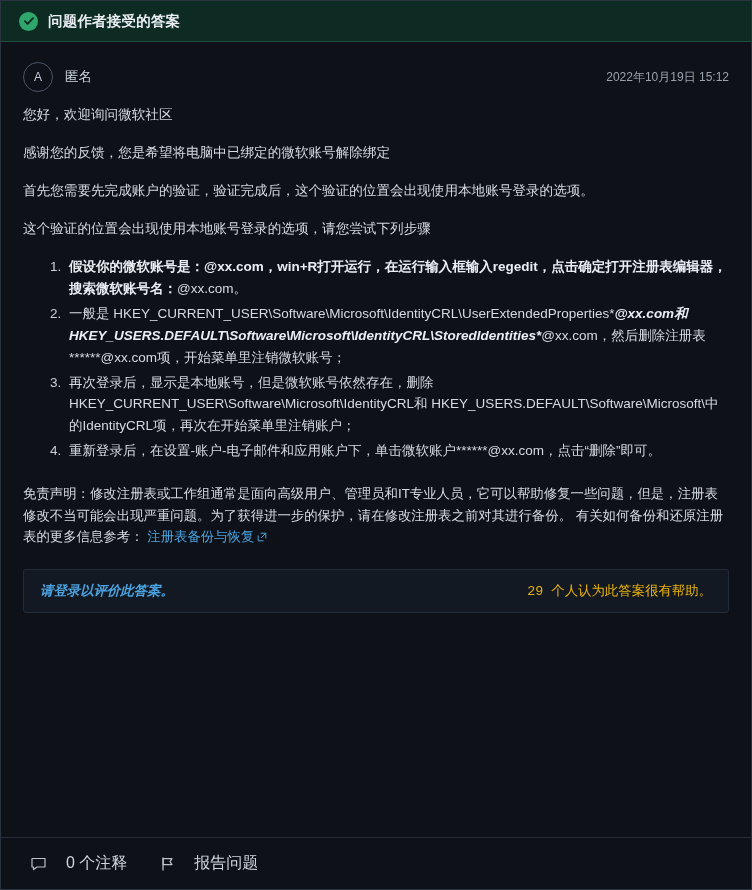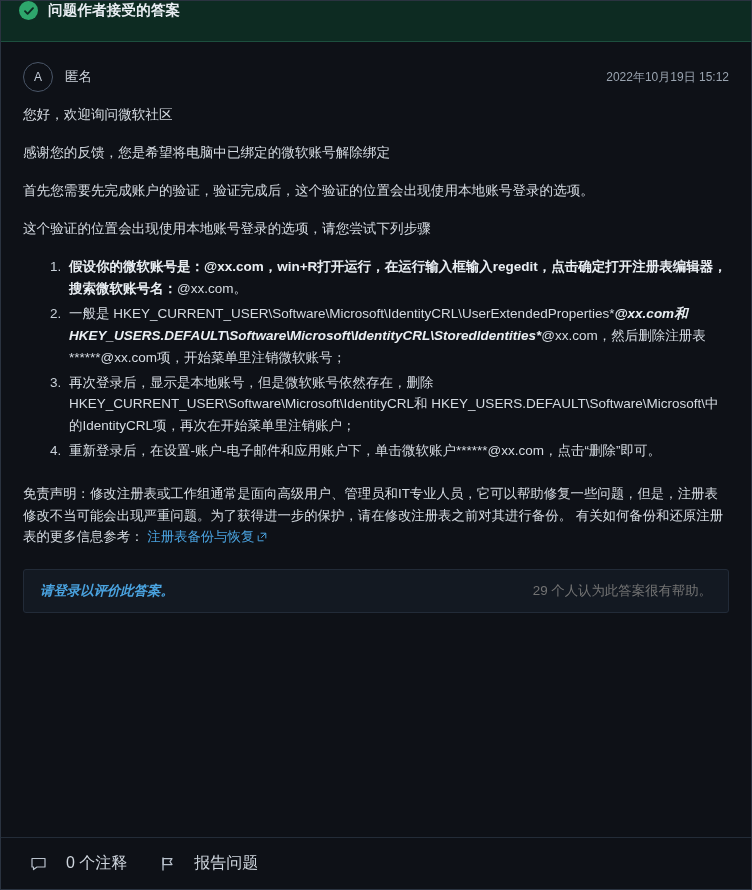--- a/index.html
+++ b/index.html
@@ -22,20 +22,21 @@
     border: 1px solid #2a3340;
     display: flex;
     flex-direction: column;
   }
   
   .accepted-banner {
     background: #0d2b22;
     border-bottom: 1px solid #1d4f3e;
     height: 41px;
     display: flex;
+    align-items: center;
     gap: 10px;
     padding: 0 18px;
     box-sizing: border-box;
     flex: 0 0 auto;
   }
   .check-icon {
     width: 19px;
     height: 19px;
     border-radius: 50%;
     background: #2ea66c;
@@ -144,21 +145,22 @@
   .rate-link {
     font-size: 13.4px;
     font-weight: bold;
     color: #4aa3e0;
     cursor: pointer;
     font-style: italic;
   }
   .helpful-count {
     margin-left: auto;
     font-size: 13.4px;
-    color: #737373;
+    color: #eab308;
+    font-family: Liberation Mono, monospace;
   }
   
   .footer {
     flex: 0 0 auto;
     border-top: 1px solid #232c38;
     height: 52px;
     display: flex;
     align-items: center;
     gap: 34px;
     padding: 0 30px;

